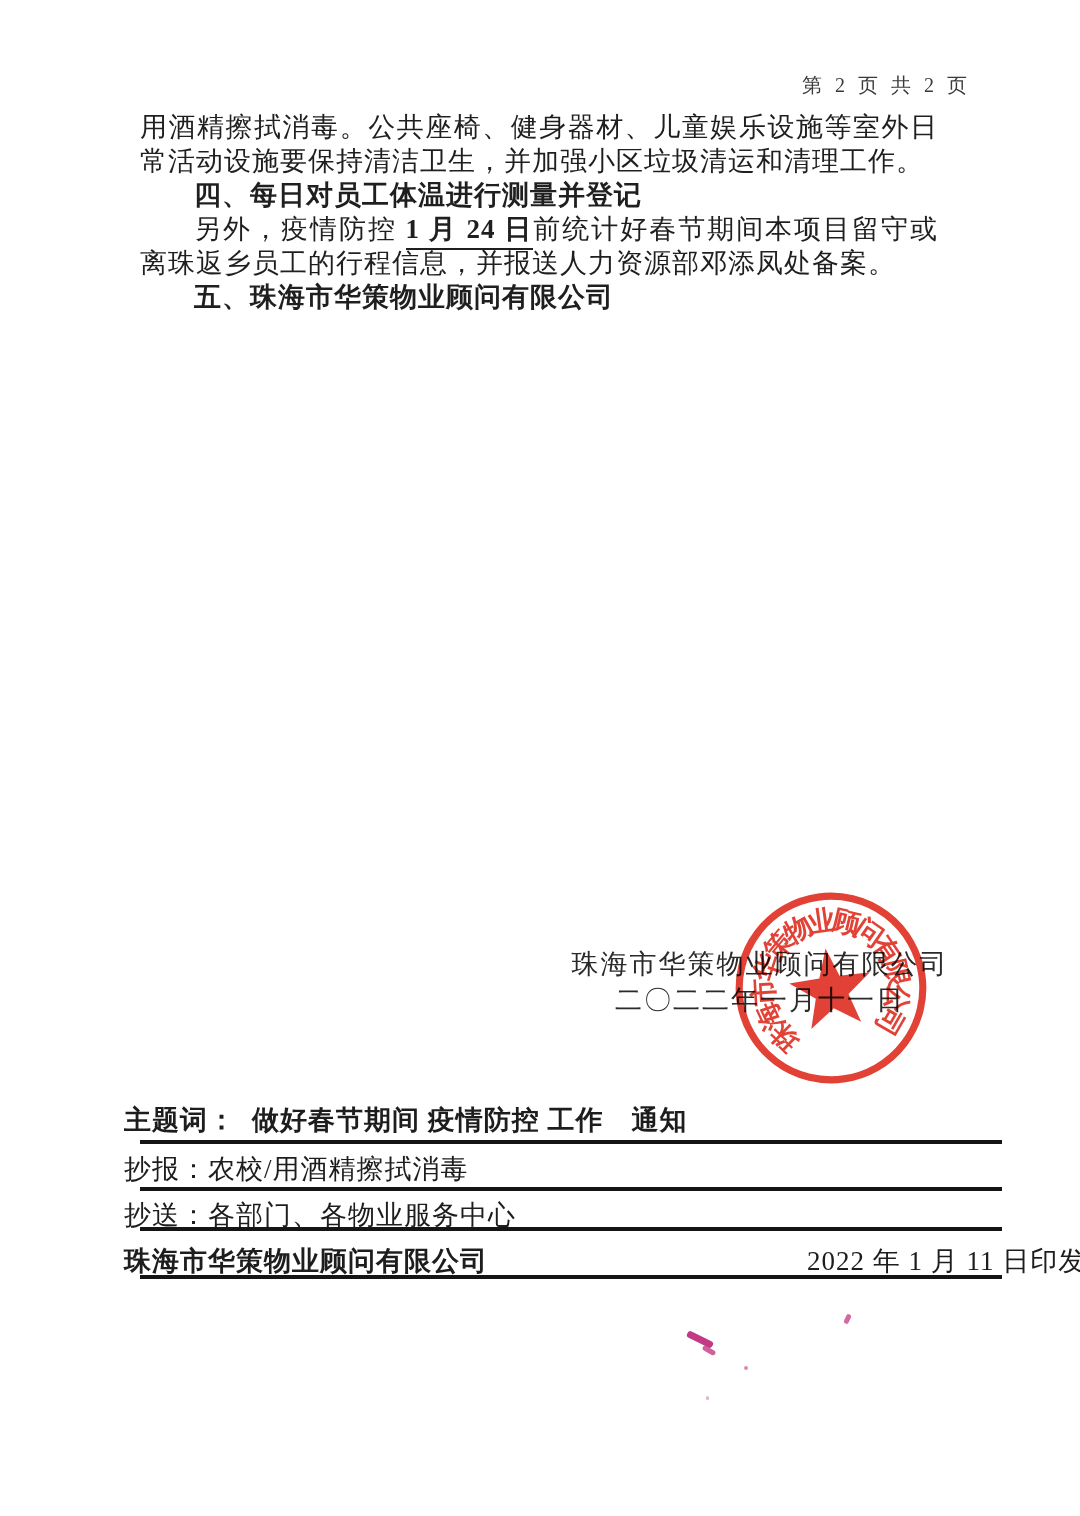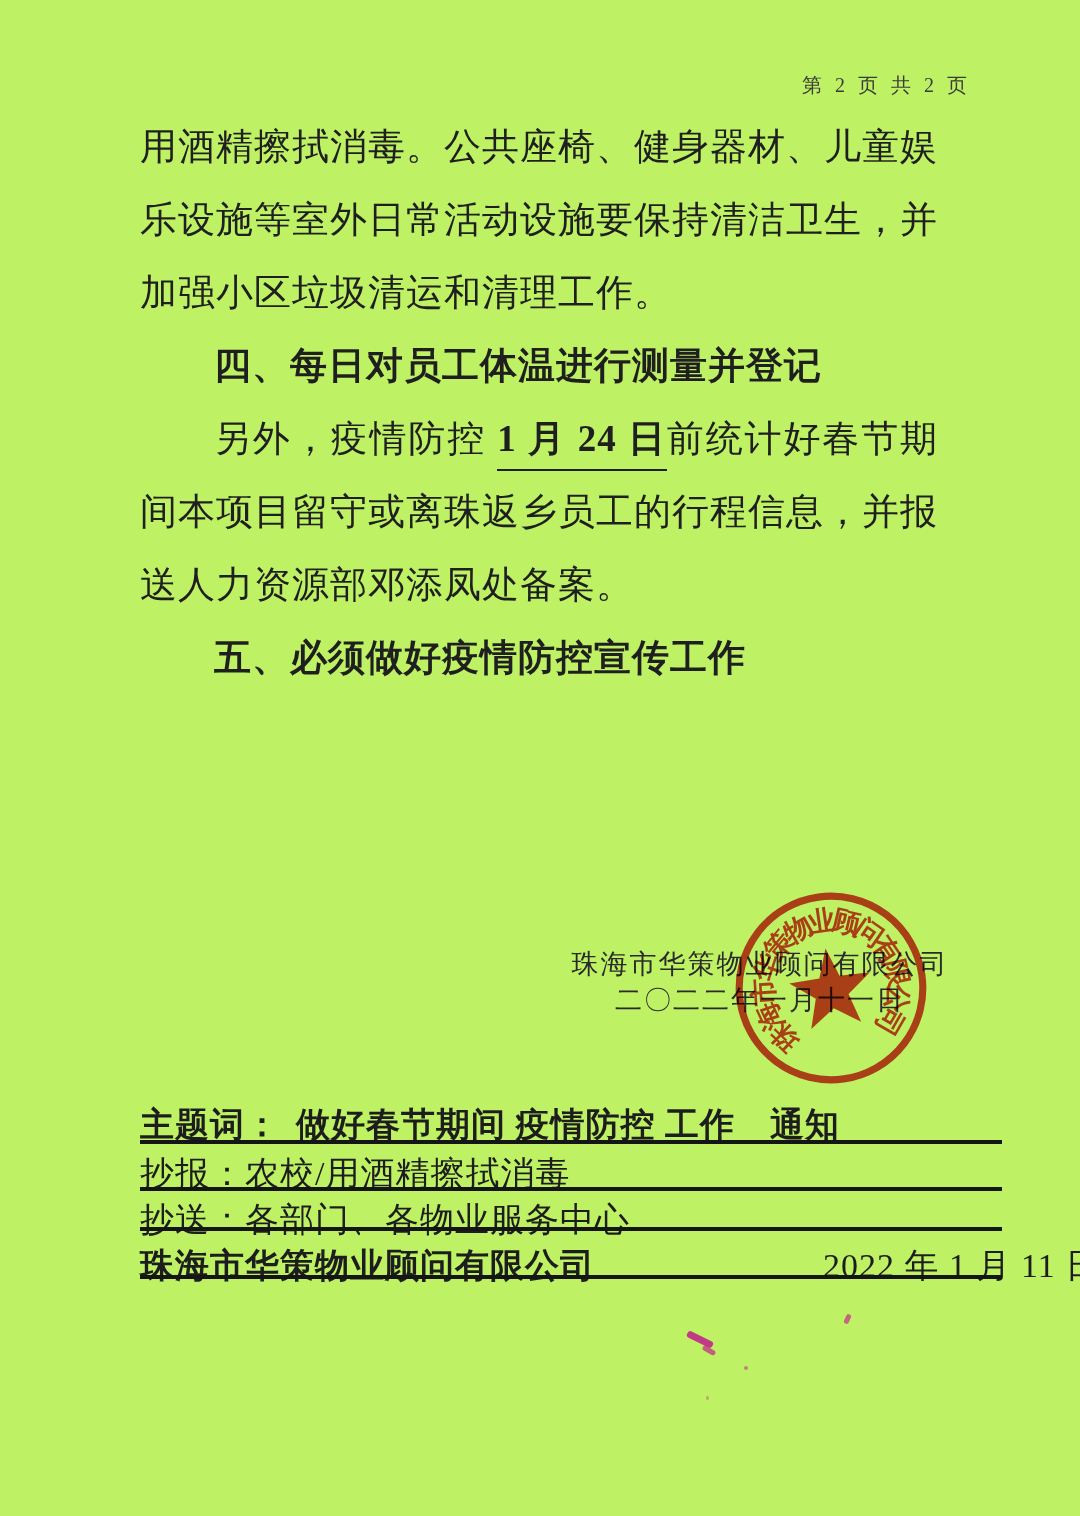--- a/index.html
+++ b/index.html
@@ -1,36 +1,36 @@
 <!DOCTYPE html>
 <html><head>
 <meta charset="utf-8">
 <style>
   html,body{margin:0;padding:0;background:#e8e8e8;}
   .page{
     position:relative;
     width:1080px;height:1516px;
-    background:#bef264;
+    background:#ffffff;
     overflow:hidden;
     font-family:"Liberation Serif","DejaVu Serif",serif;
     color:#1f1f1f;
   }
   .page-indicator{
     position:absolute;top:72px;left:802px;
     font-size:20px;letter-spacing:4px;color:#3a3a3a;
   }
   .doc-body{
     position:absolute;top:110px;left:140px;width:798px;
-    font-size:37px;line-height:73px;letter-spacing:1px;
+    font-size:27px;line-height:34px;letter-spacing:1px;
     text-align:justify;
   }
   .doc-body p{margin:0;}
   .indent{text-indent:2em;}
   .sec-heading{font-weight:700;text-indent:2em;}
-  .emph-date{font-weight:700;border-bottom:2.5px solid #1f1f1f;padding-bottom:10px;font-family:Liberation Serif, serif;}
+  .emph-date{font-weight:700;border-bottom:2.5px solid #1f1f1f;padding-bottom:4px;font-family:Liberation Serif, serif;}
   .emph-name{font-weight:400;}
   .closing-notice{text-indent:2em;margin-top:36px !important;}
   .closing-attachment{text-indent:2em;}
   .signature{
     position:absolute;top:946px;left:560px;width:400px;
     text-align:center;font-size:27px;line-height:36px;letter-spacing:2px;
     color:#2a2a2a;
   }
   .stamp{
     position:absolute;top:886px;left:729px;width:204px;height:204px;
@@ -39,21 +39,21 @@
   }
   .stamp svg{width:100%;height:100%;}
   .stamp-char{
     font-size:27px;font-weight:700;fill:currentColor;
     text-anchor:middle;font-family:"Liberation Serif","DejaVu Serif",serif;
   }
   .footer-rule{
     position:absolute;left:140px;width:862px;height:4px;background:#151515;
   }
   .footer-row{
-    position:absolute;left:140px;font-size:34px;letter-spacing:1px;color:#1d1d1d;
+    position:absolute;left:124px;font-size:27px;letter-spacing:1px;color:#1d1d1d;
     white-space:nowrap;
   }
   .footer-label{font-weight:700;}
   .subject-content{font-weight:600;margin-left:16px;}
   .issuer-name{font-weight:700;}
   .issue-date{position:absolute;left:683px;top:0;font-weight:400;}
   .pink-mark{position:absolute;background:#c23a85;border-radius:3px;}
   .m1{left:686px;top:1336px;width:28px;height:7px;transform:rotate(26deg);}
   .m2{left:702px;top:1348px;width:14px;height:5px;transform:rotate(30deg);opacity:.8;}
   .m3{left:845px;top:1314px;width:5px;height:10px;transform:rotate(24deg);opacity:.75;}
@@ -69,21 +69,21 @@
 
   <div class="doc-body">
 
     <p>用酒精擦拭消毒。公共座椅、健身器材、儿童娱乐设施等室外日常活动设施要保持清洁卫生，并加强小区垃圾清运和清理工作。</p>
 
     <p class="sec-heading">四、每日对员工体温进行测量并登记</p>
 
 
     <p class="indent"><span>另外，疫情防控 </span><span class="emph-date">1 月 24 日</span><span>前统计好春节期间本项目留守或离珠返乡员工的行程信息，并报送人力资源部</span><span class="emph-name">邓添凤</span><span>处备案。</span></p>
 
-    <p class="sec-heading">五、必须做好疫情防控宣传工作</p>
+    <p class="sec-heading">五、珠海市华策物业顾问有限公司</p>
 
 
 
   </div>
 
   <div class="signature">
     <div>珠海市华策物业顾问有限公司</div>
     <div>二〇二二年一月十一日</div>
   </div>
 

